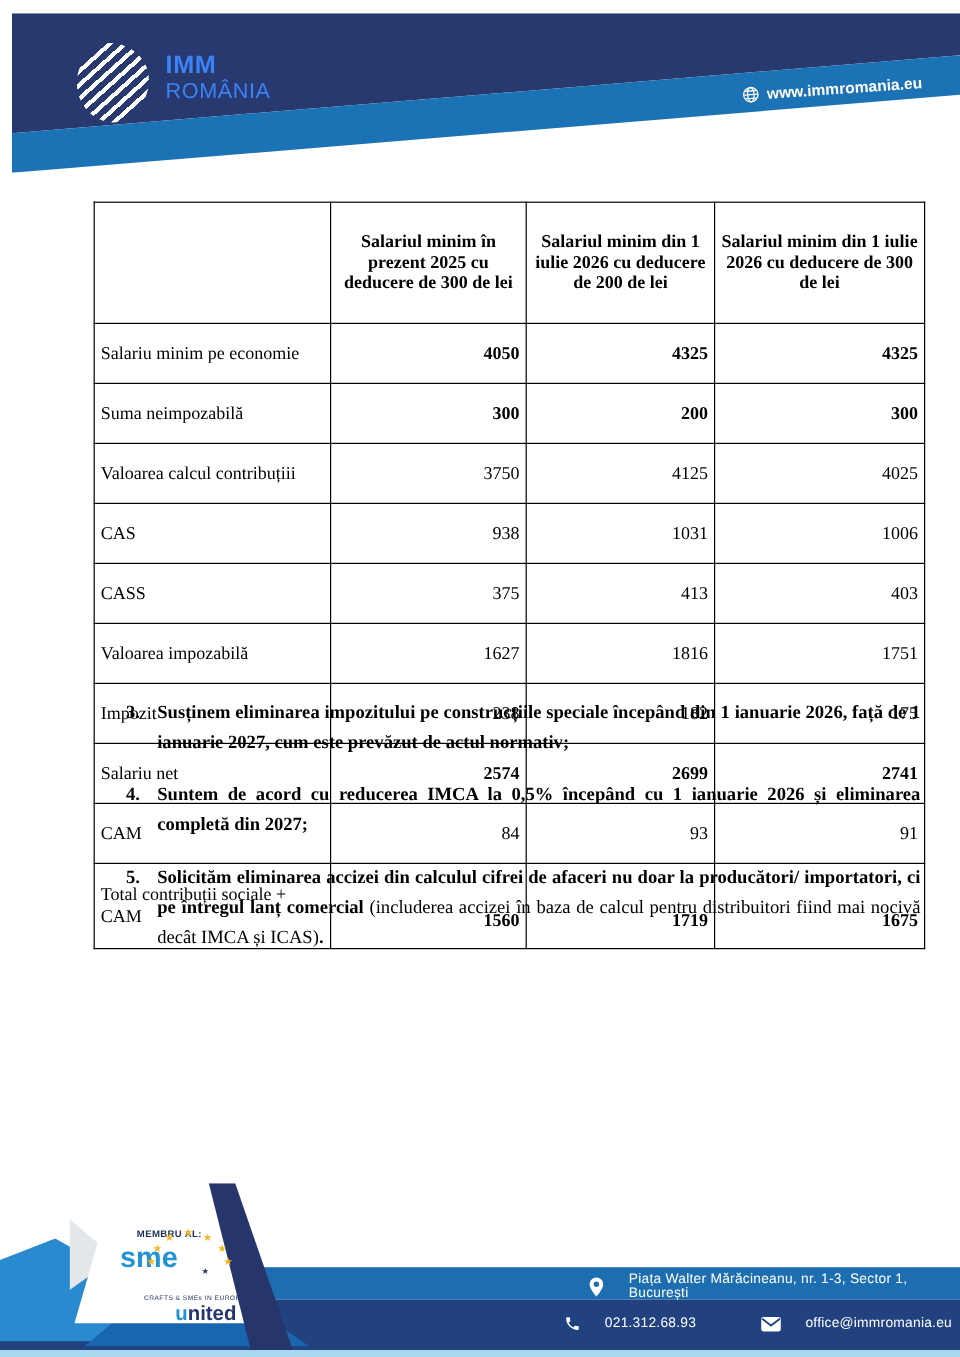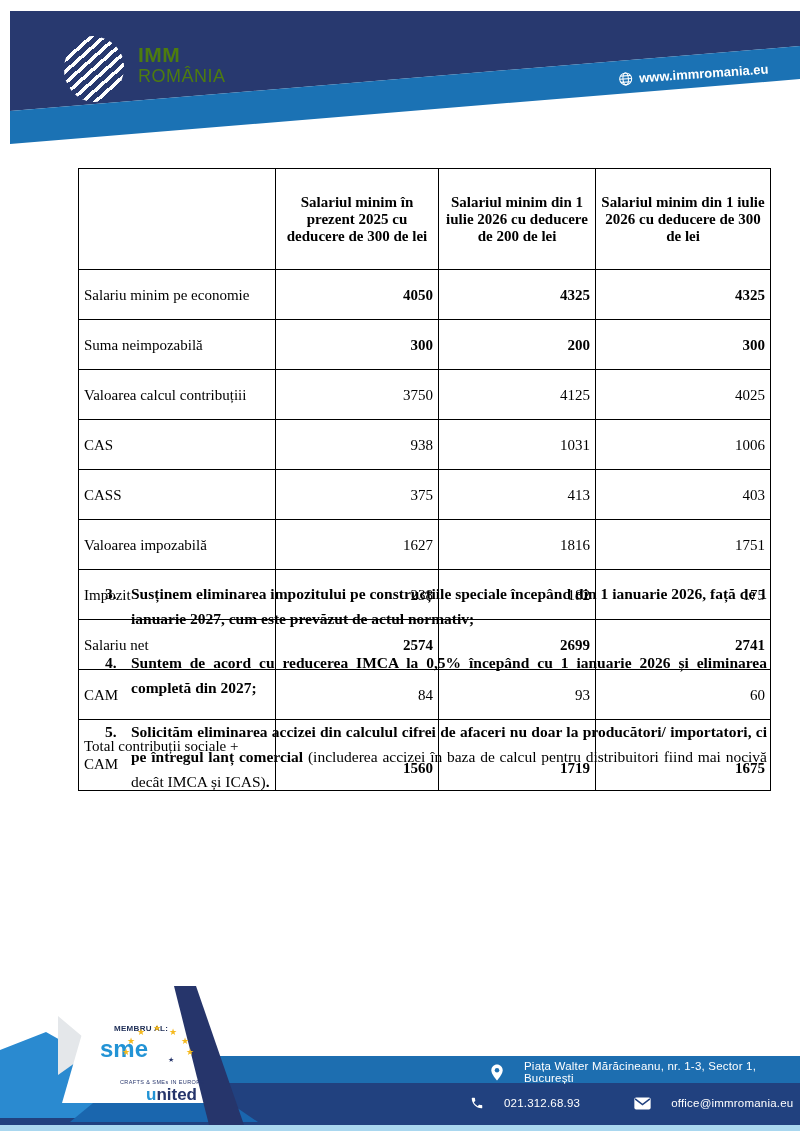--- a/index.html
+++ b/index.html
@@ -7,21 +7,21 @@
         overflow:hidden;font-family:"Liberation Serif", serif;color:#000;}
 
   
   .hdr-navy{position:absolute;left:0;top:0;width:800px;height:160px;background:#28396f;
             clip-path:polygon(10px 11px,800px 11px,800px 46px,10px 111px);}
   .hdr-blue{position:absolute;left:0;top:0;width:800px;height:170px;background:#1b72b4;
             clip-path:polygon(10px 111px,800px 46px,800px 79px,10px 144px);}
   .logo-blob{position:absolute;left:64px;top:36px;width:60px;height:66px;
              background:repeating-linear-gradient(135deg,#fff 0 3.5px,transparent 3.5px 8.5px);
              border-radius:46% 54% 48% 52%/50% 46% 54% 50%;transform:rotate(3deg);}
-  .logo-text{position:absolute;left:138px;top:44px;color:#4d7c0f;font-family:"Liberation Sans",sans-serif;}
+  .logo-text{position:absolute;left:138px;top:44px;color:#3b82f6;font-family:"Liberation Sans",sans-serif;}
   .logo-line1{font-size:21px;font-weight:bold;letter-spacing:.5px;line-height:22px;}
   .logo-line2{font-size:18px;font-weight:300;letter-spacing:.5px;line-height:20px;}
   .website{position:absolute;left:618px;top:66px;width:170px;display:flex;align-items:center;gap:6px;
            transform:rotate(-4deg);color:#fff;font-family:"Liberation Sans",sans-serif;
            font-size:13px;font-weight:600;}
 
   
   table.salary{position:absolute;left:78px;top:168px;width:692px;border-collapse:collapse;
                table-layout:fixed;font-size:15px;}
   table.salary th,table.salary td{border:1px solid #000;padding:13px 5px;line-height:18px;}
@@ -154,21 +154,21 @@
       <tr class="bold-vals">
         <td class="lbl">Salariu net</td>
         <td class="val">2574</td>
         <td class="val">2699</td>
         <td class="val">2741</td>
       </tr>
       <tr>
         <td class="lbl">CAM</td>
         <td class="val">84</td>
         <td class="val">93</td>
-        <td class="val">60</td>
+        <td class="val">91</td>
       </tr>
       <tr class="bold-vals tall">
         <td class="lbl">Total contribuții sociale + CAM</td>
         <td class="val">1560</td>
         <td class="val">1719</td>
         <td class="val">1675</td>
       </tr>
     </tbody>
   </table>
 

